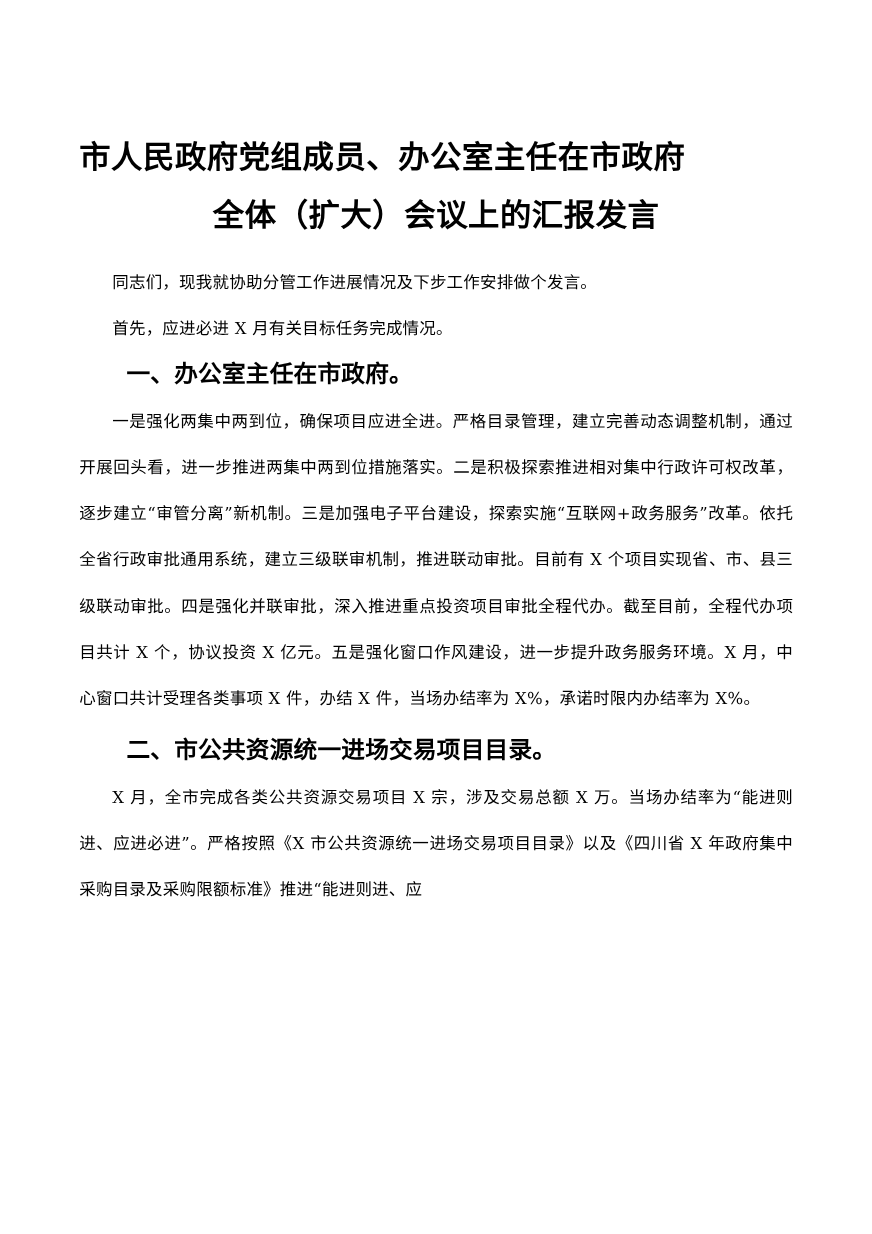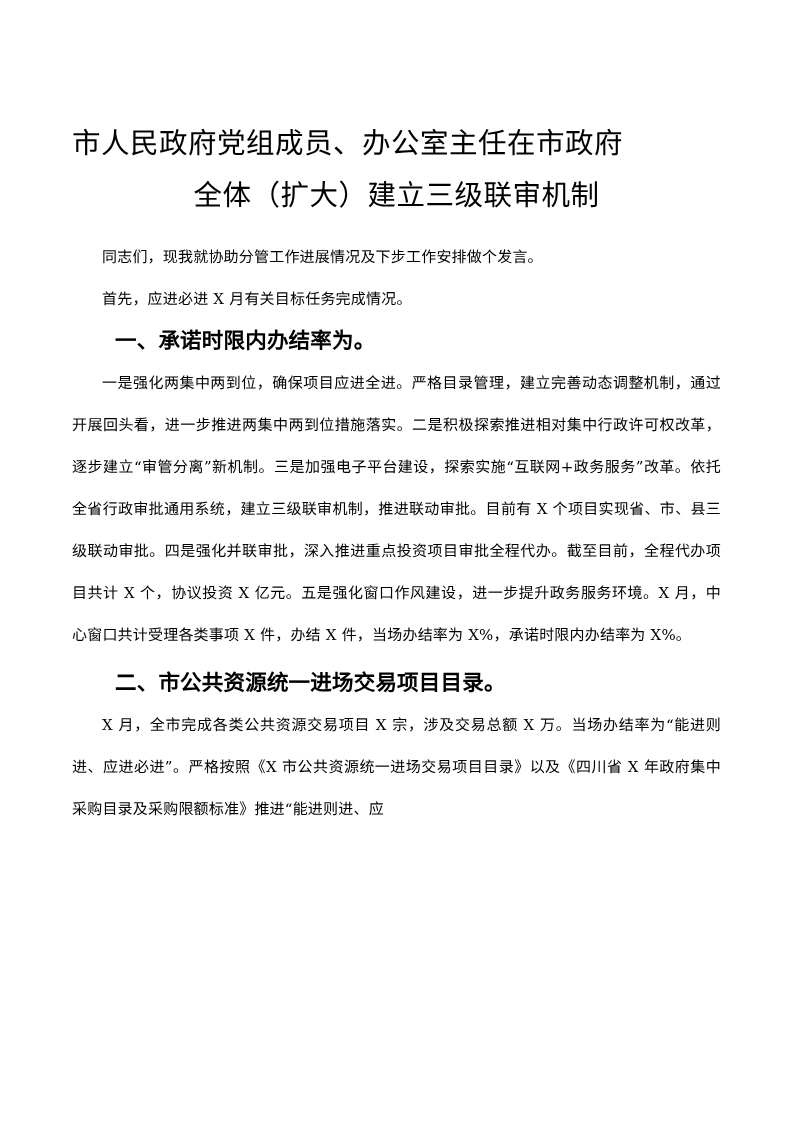--- a/index.html
+++ b/index.html
@@ -17,21 +17,21 @@
   }
   .page {
     width: 793px;
     height: 1122px;
     box-sizing: border-box;
     padding: 118px 72px 60px 72px;
     position: relative;
   }
   .doc-title {
     font-family: "DejaVu Sans", "Liberation Sans", sans-serif;
-    font-weight: normal;
+    font-weight: bold;
     font-size: 28.5px;
     line-height: 52px;
     text-align: center;
     letter-spacing: 0.5px;
     margin: 0 0 14px 0;
     color: #000;
   }
   .doc-title .line1 {
     display: block;
     text-align: left;
@@ -61,23 +61,23 @@
     margin-top: 6px;
   }
 </style>
 </head>
 <body>
 
 <div class="page">
 
   <h1 class="doc-title">
     <span class="line1">市人民政府党组成员、办公室主任在市政府</span>
-    <span class="line2">全体（扩大）建立三级联审机制</span>
+    <span class="line2">全体（扩大）会议上的汇报发言</span>
   </h1>
 
   <p>同志们，现我就协助分管工作进展情况及下步工作安排做个发言。</p>
   <p>首先，应进必进 X 月有关目标任务完成情况。</p>
-  <p class="heading">一、承诺时限内办结率为。</p>
+  <p class="heading">一、办公室主任在市政府。</p>
   <p>一是强化两集中两到位，确保项目应进全进。严格目录管理，建立完善动态调整机制，通过开展回头看，进一步推进两集中两到位措施落实。二是积极探索推进相对集中行政许可权改革，逐步建立“审管分离”新机制。三是加强电子平台建设，探索实施“互联网+政务服务”改革。依托全省行政审批通用系统，建立三级联审机制，推进联动审批。目前有 X 个项目实现省、市、县三级联动审批。四是强化并联审批，深入推进重点投资项目审批全程代办。截至目前，全程代办项目共计 X 个，协议投资 X 亿元。五是强化窗口作风建设，进一步提升政务服务环境。X 月，中心窗口共计受理各类事项 X 件，办结 X 件，当场办结率为 X%，承诺时限内办结率为 X%。</p>
   <p class="heading spaced-before">二、市公共资源统一进场交易项目目录。</p>
   <p>X 月，全市完成各类公共资源交易项目 X 宗，涉及交易总额 X 万。当场办结率为“能进则进、应进必进”。严格按照《X 市公共资源统一进场交易项目目录》以及《四川省 X 年政府集中采购目录及采购限额标准》推进“能进则进、应</p>
 
 </div>
 
 </body></html>

